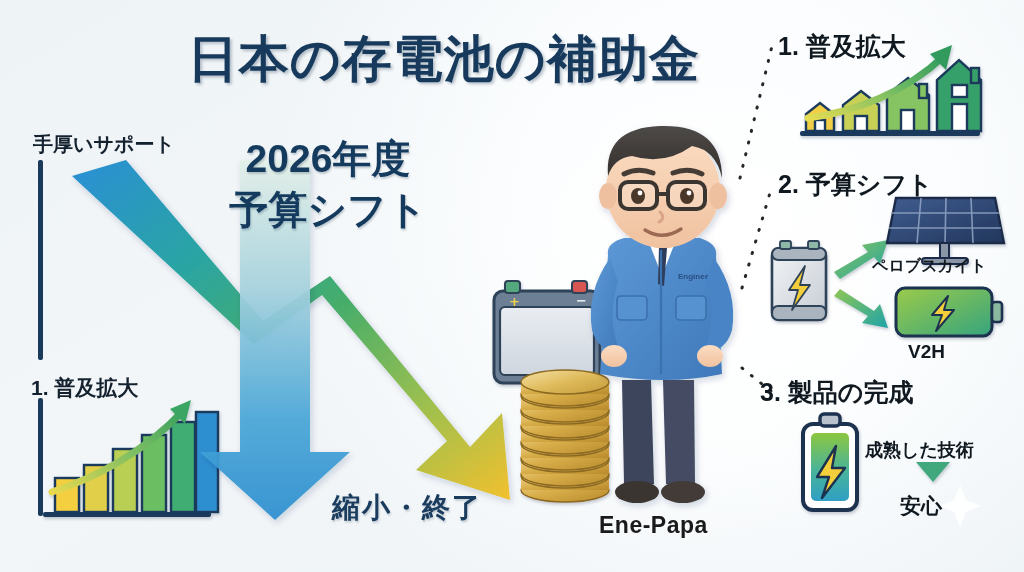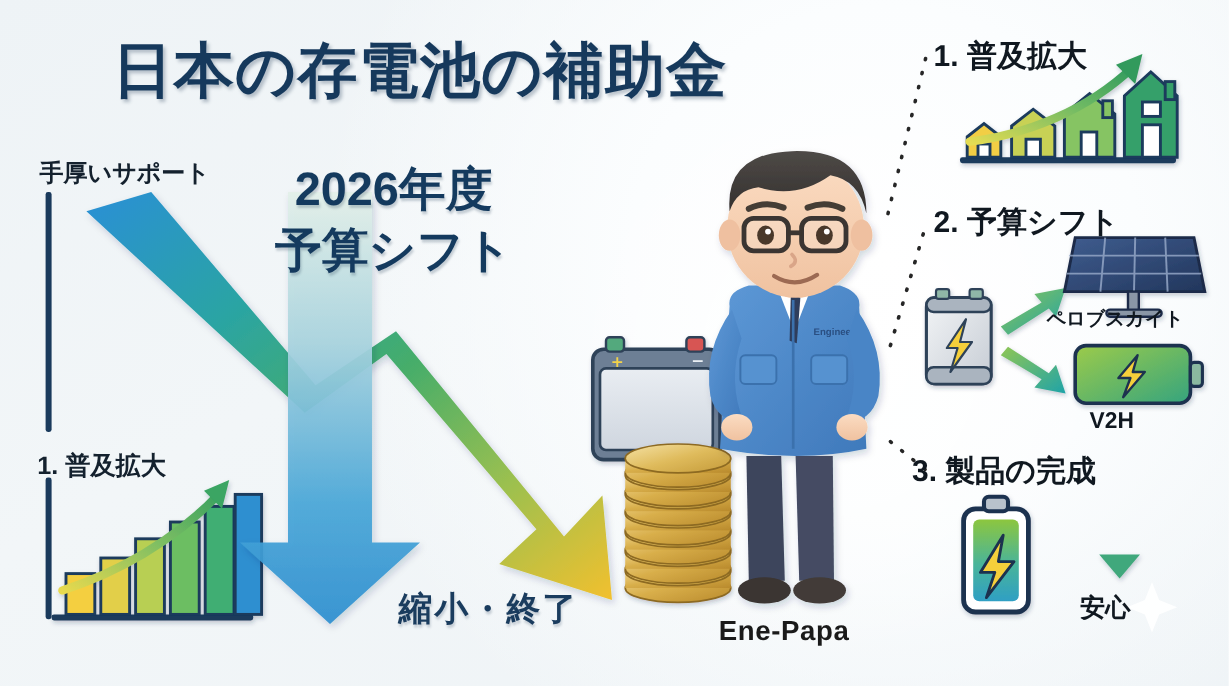--- a/index.html
+++ b/index.html
@@ -18,21 +18,21 @@
   }
   .svg-layer {
     position: absolute; inset: 0;
     width: 1024px; height: 572px;
     pointer-events: none;
   }
 
   
   .main-title {
     position: absolute; left: 0; top: 26px; width: 700px;
-    text-align: center;
+    text-align: right;
     font-size: 50px; font-weight: bold;
     color: #16395c;
     letter-spacing: 1px;
     text-shadow: 2px 2px 3px rgba(20,45,75,.28);
     white-space: nowrap;
     font-family: Liberation Mono, monospace;
   }
   .sub-title {
     position: absolute; left: 178px; top: 133px; width: 300px;
     text-align: center;
@@ -399,15 +399,16 @@
   <div class="end-label">縮小・終了</div>
 
   <div class="mascot-name">Ene-Papa</div>
 
   <div class="rc-heading" id="rc1-heading">1. 普及拡大</div>
   <div class="rc-heading" id="rc2-heading">2. 予算シフト</div>
   <div class="rc-heading" id="rc3-heading">3. 製品の完成</div>
 
   <div class="rc-caption" id="cap-perovskite">ペロブスカイト</div>
   <div class="rc-caption" id="cap-v2h">V2H</div>
+  <div class="rc-caption" id="cap-mature">成熟した技術</div>
   <div class="rc-caption" id="cap-anshin">安心</div>
 
 </div>
 
 </body></html>

